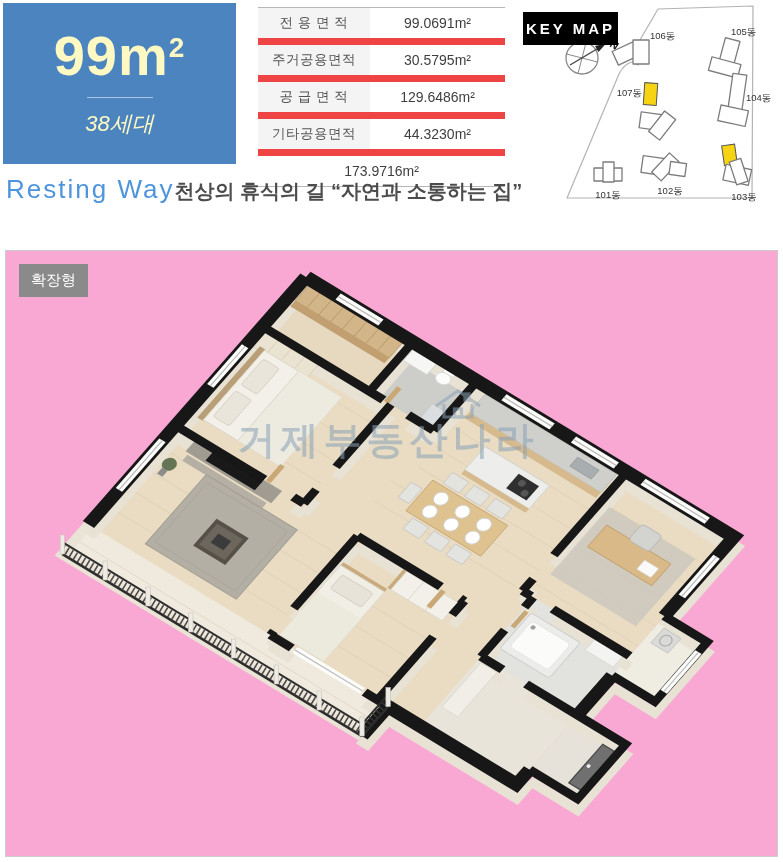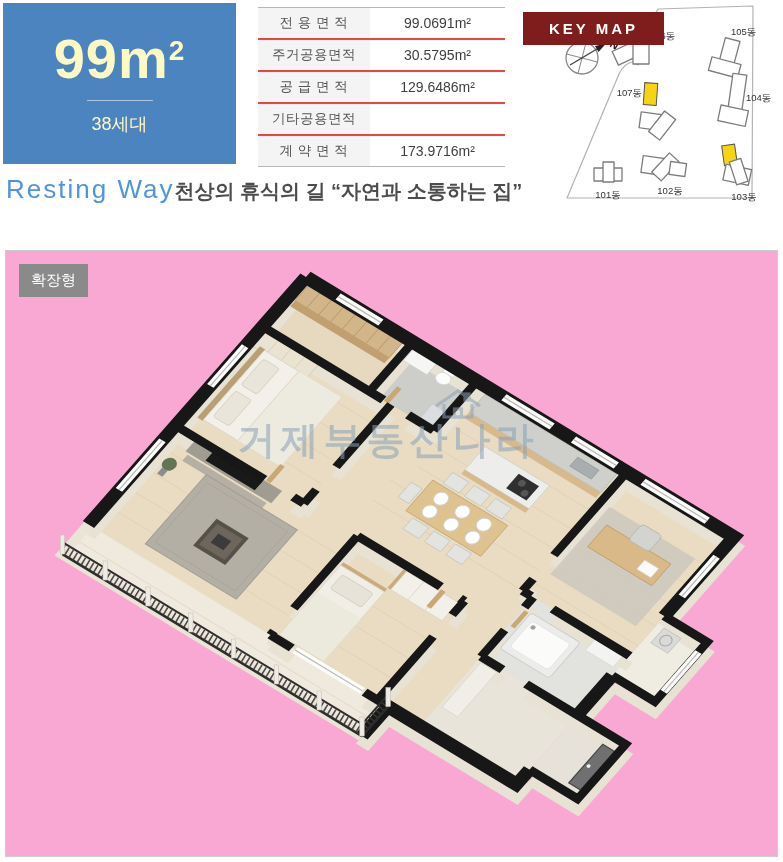--- a/index.html
+++ b/index.html
@@ -6,35 +6,35 @@
   .page{position:relative;width:783px;height:862px;background:#fff;
         font-family:"Liberation Sans",sans-serif;overflow:hidden;}
 
   
   .unit-box{position:absolute;left:3px;top:3px;width:233px;height:161px;
             background:#4b84bf;color:#fef9c3;display:flex;flex-direction:column;
             align-items:center;justify-content:center;}
   .unit-size{font-size:56px;font-weight:bold;line-height:1;letter-spacing:1px;}
   .unit-size sup{font-size:28px;vertical-align:18px;font-weight:bold;}
   .unit-divider{width:66px;height:1px;background:rgba(255,255,255,.55);margin:13px 0 11px;}
-  .unit-households{font-size:18px;}
+  .unit-households{font-size:22px;font-style:italic;}
 
   
   .area-table{position:absolute;left:258px;top:7px;width:247px;
               border-top:1px solid #b7b7b7;border-bottom:1px solid #b7b7b7;}
-  .area-row{display:flex;height:30px;border-bottom:2px solid #ef4444;}
+  .area-row{display:flex;height:30px;border-bottom:7px solid #ef4444;}
   .area-row:last-child{border-bottom:none;}
   .area-label{width:112px;background:#f4f4f4;color:#555;font-size:13.5px;
               display:flex;align-items:center;justify-content:center;letter-spacing:.5px;}
   .area-value{flex:1;color:#3f3f3f;font-size:14px;display:flex;align-items:center;justify-content:center;}
 
   
   .keymap{position:absolute;left:518px;top:2px;width:262px;height:212px;}
-  .keymap-badge{position:absolute;left:5px;top:10px;background:#7f1d1d;color:#fff;
-                font-size:15px;font-weight:bold;letter-spacing:3px;padding:8px 26px;z-index:2;}
+  .keymap-badge{position:absolute;left:5px;top:10px;background:#000000;color:#fff;
+                font-size:15px;font-weight:bold;letter-spacing:3px;padding:8px 3px;z-index:2;}
   .keymap-svg{position:absolute;left:0;top:0;}
   .bld rect{fill:#fff;stroke:#7c7c7c;stroke-width:1.3;stroke-linejoin:round;}
   .site{fill:none;stroke:#b3b3b3;stroke-width:1.2;stroke-linejoin:round;}
   .blabel{font-size:9.5px;fill:#333;}
   .hl{fill:#f6d414;stroke:#555;stroke-width:1;}
 
   
   .tagline{position:absolute;left:6px;top:174px;white-space:nowrap;}
   .tagline-en{color:#4f95dd;font-size:26px;font-weight:normal;letter-spacing:2px;text-align:right;}
   .tagline-ko{color:#4c4c4c;font-size:20px;font-weight:bold;}
@@ -68,23 +68,23 @@
     <div class="area-row">
       <div class="area-label">주거공용면적</div>
       <div class="area-value">30.5795m²</div>
     </div>
     <div class="area-row">
       <div class="area-label">공 급 면 적</div>
       <div class="area-value">129.6486m²</div>
     </div>
     <div class="area-row">
       <div class="area-label">기타공용면적</div>
-    </div>
-    <div class="area-row">
-      <div class="area-label">계 약 면 적</div>
+      <div class="area-value">44.3230m²</div>
+    </div>
+    <div class="area-row">
       <div class="area-value">173.9716m²</div>
     </div>
   </div>
 
   <div class="keymap">
     <div class="keymap-badge">KEY MAP</div>
     <svg class="keymap-svg" width="262" height="212" viewBox="0 0 262 212">
       <path class="site" d="M140,7 L235,4 L234,196 L49,196 L101,72 Q106,62 114,60 L120,63 L127,49 L122,38 Z"></path>
 
       <g>

